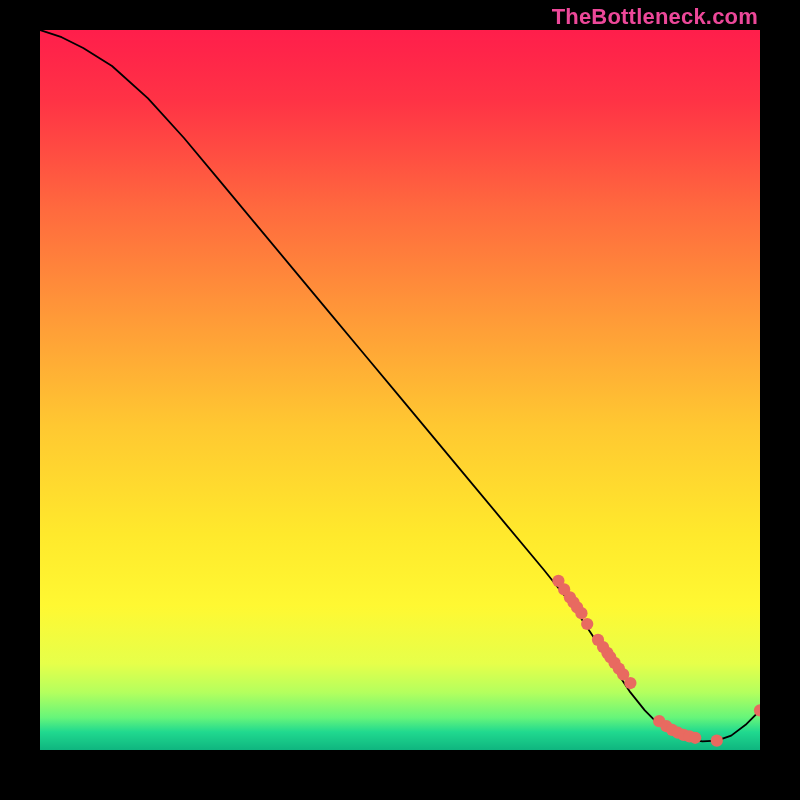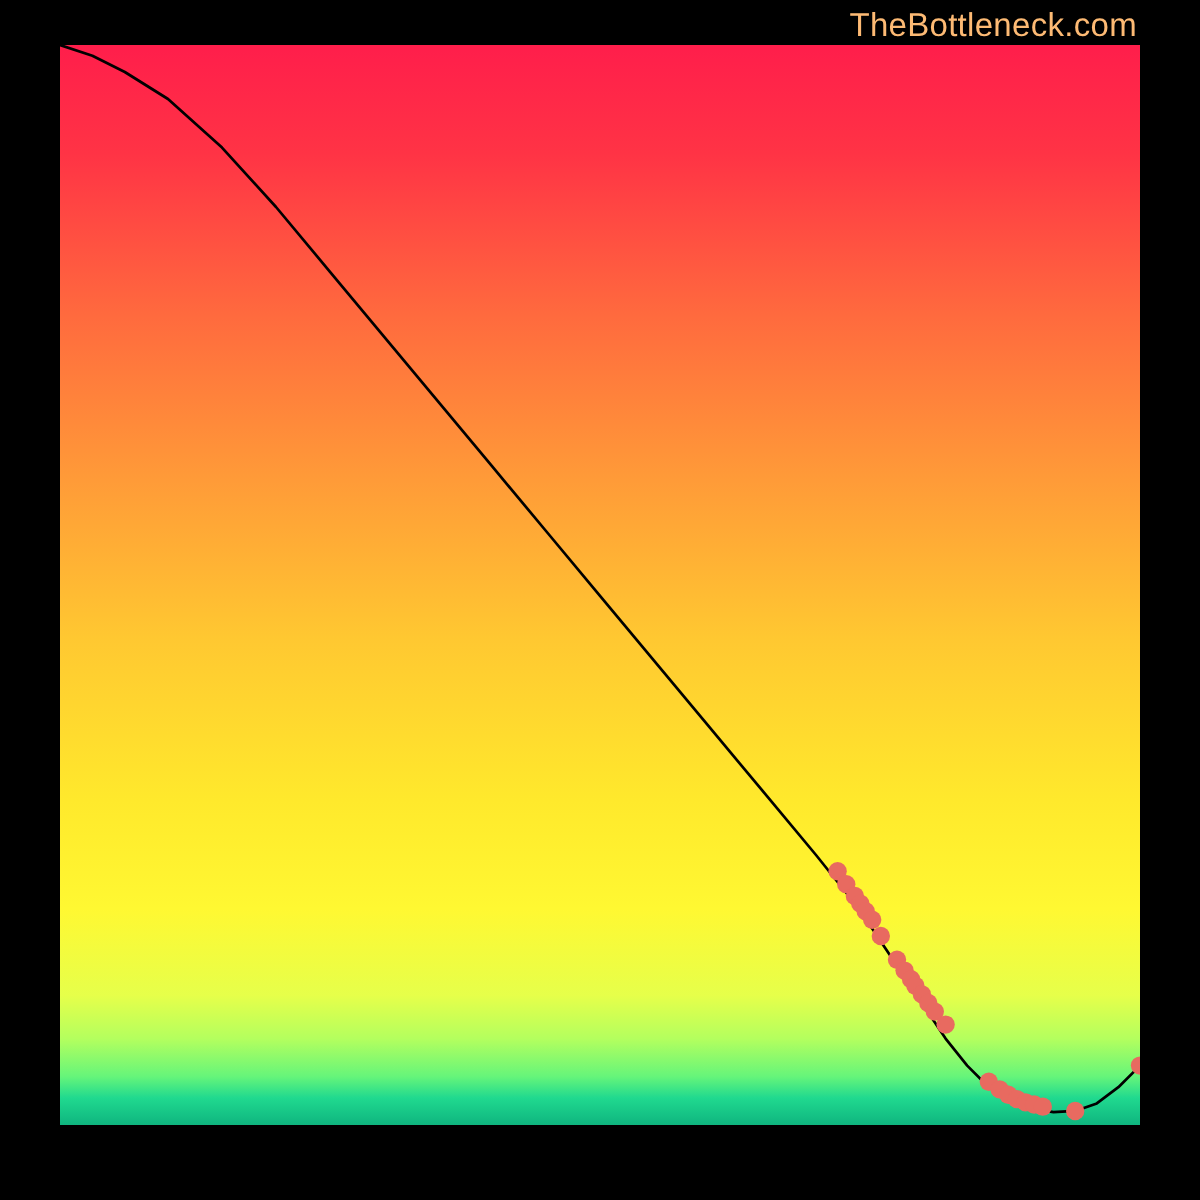--- a/index.html
+++ b/index.html
@@ -25,23 +25,23 @@
   svg.curve {
     position: absolute;
     inset: 0;
     width: 100%;
     height: 100%;
   }
   .watermark {
     position: absolute;
     top: 4px;
     right: 42px;
-    color: #fdba74;
+    color: #ec4899;
     font-size: 22px;
-    font-weight: 400;
+    font-weight: 700;
     letter-spacing: 0.2px;
   }
   .point {
     fill: #e86a60;
     stroke: none;
   }
 </style>
 </head>
 <body>
 

